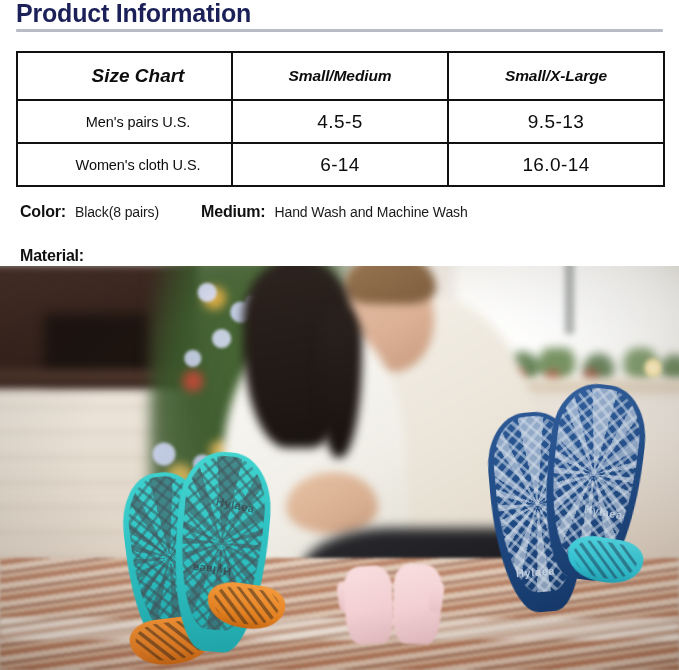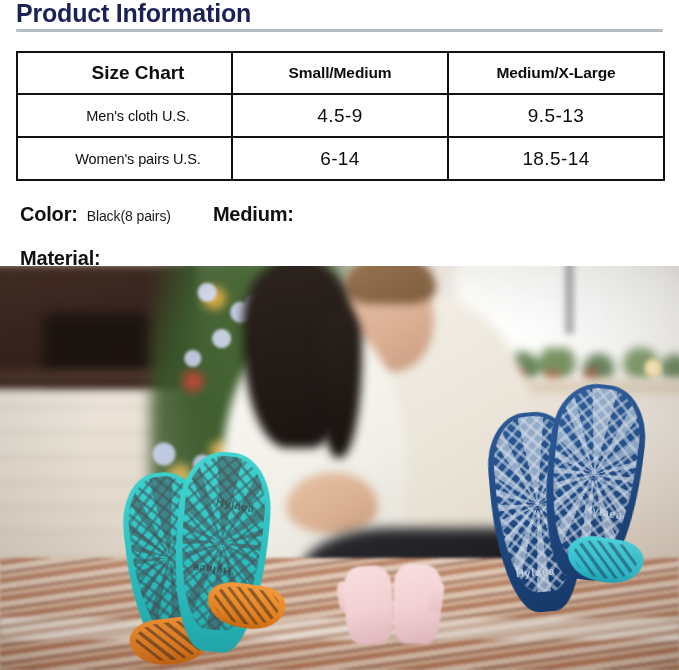--- a/index.html
+++ b/index.html
@@ -55,21 +55,21 @@
     table-layout: fixed;
     background: #ffffff;
   }
   .size-table td {
     border: 2px solid #111111;
     text-align: center;
     vertical-align: middle;
     color: #0d0d0d;
     font-family: "Liberation Sans", sans-serif;
   }
-  .size-table tr.head-row td { height: 42px; }
+  .size-table tr.head-row td { height: 48px; font-style: italic; }
   .size-table tr.body-row td { height: 43px; }
 
   .cell-size-chart {
     font-size: 19px;
     font-weight: bold;
     text-align: left;
     padding-left: 27px;
   }
   .cell-head {
     font-size: 15.5px;
@@ -98,21 +98,21 @@
     position: absolute;
     left: 20px;
     display: flex;
     align-items: baseline;
     white-space: nowrap;
   }
   .spec-row-1 { top: 203px; }
   .spec-row-2 { top: 247px; }
 
   .spec-key {
-    font-size: 20px;
+    font-size: 16px;
     font-weight: bold;
     color: #101010;
     letter-spacing: -0.2px;
   }
   .spec-val {
     font-size: 14px;
     font-weight: normal;
     color: #1a1a1a;
     letter-spacing: -0.1px;
   }
@@ -495,42 +495,43 @@
   <table class="size-table">
     <colgroup>
       <col class="col-a">
         <col class="col-b">
         <col class="col-c">
     </colgroup>
     <tbody>
       <tr class="head-row">
         <td class="cell-size-chart">Size Chart</td>
         <td class="cell-head">Small/Medium</td>
-        <td class="cell-head">Medium/X-Large</td>
+        <td class="cell-head">Small/X-Large</td>
       </tr>
       <tr class="body-row">
-        <td class="cell-label">Men's cloth U.S.</td>
-        <td class="cell-value">4.5-9</td>
+        <td class="cell-label">Men's pairs U.S.</td>
+        <td class="cell-value">4.5-5</td>
         <td class="cell-value">9.5-13</td>
       </tr>
       <tr class="body-row">
-        <td class="cell-label">Women's pairs U.S.</td>
+        <td class="cell-label">Women's cloth U.S.</td>
         <td class="cell-value">6-14</td>
-        <td class="cell-value">18.5-14</td>
+        <td class="cell-value">16.0-14</td>
       </tr>
     </tbody>
   </table>
 
   <div class="spec-row spec-row-1">
     <span class="spec-key">Color:</span>
     <span class="gap-sm"></span>
     <span class="spec-val">Black(8 pairs)</span>
     <span class="gap-lg"></span>
     <span class="spec-key">Medium:</span>
     <span class="gap-sm"></span>
+    <span class="spec-val">Hand Wash and Machine Wash</span>
   </div>
 
   <div class="spec-row spec-row-2">
     <span class="spec-key">Material:</span>
     <span class="gap-sm"></span>
   </div>
 
   <div class="photo">
 
     <div class="bg-wall"></div>

